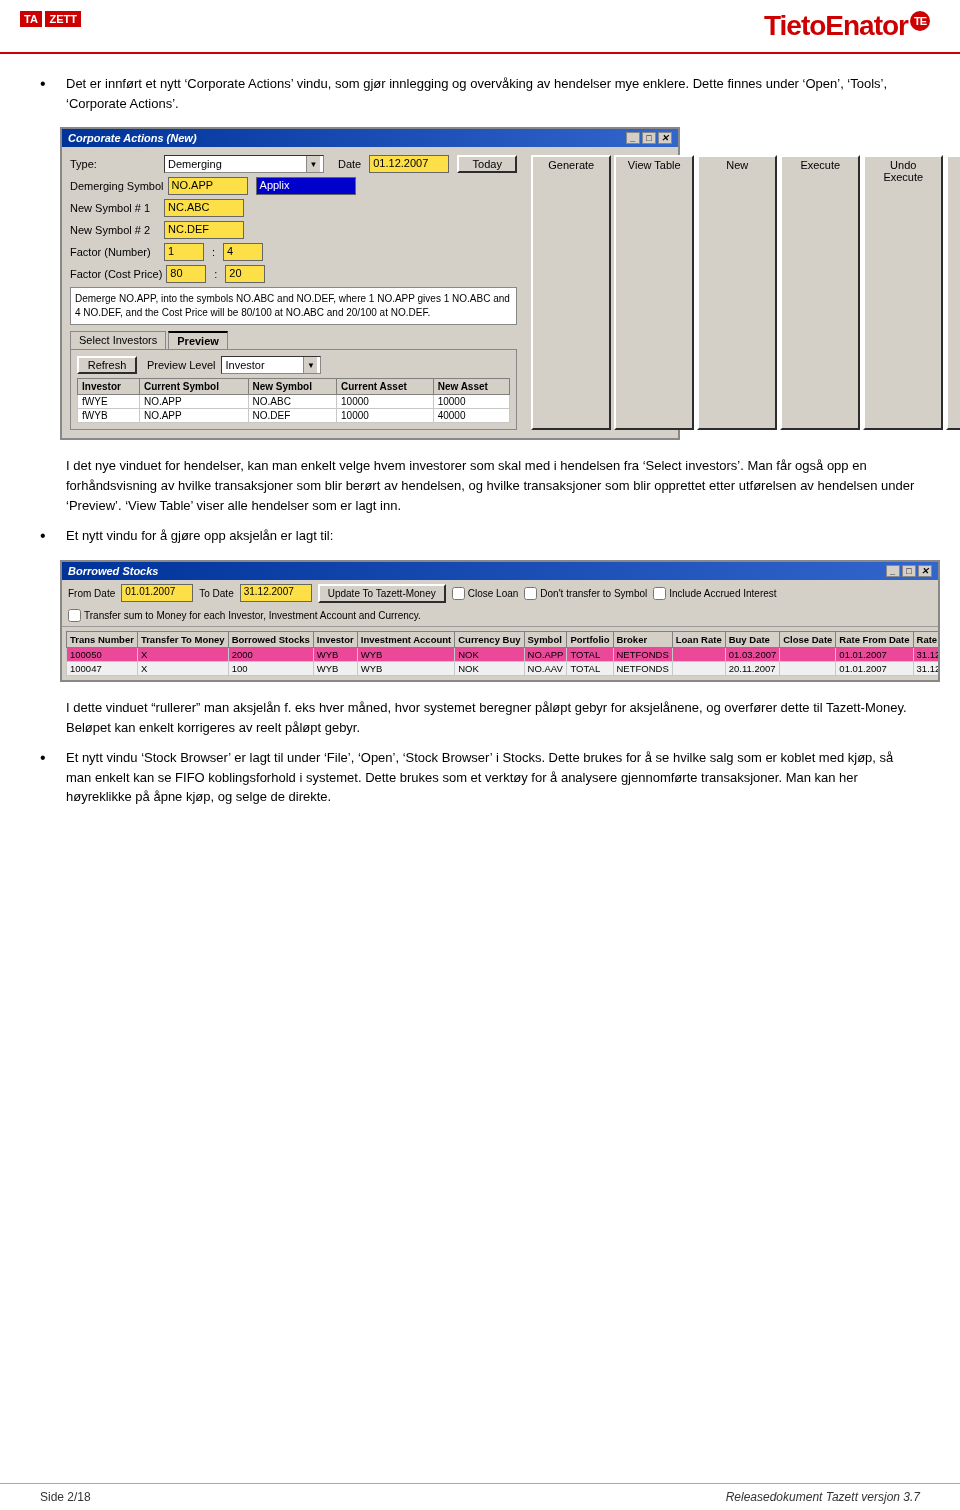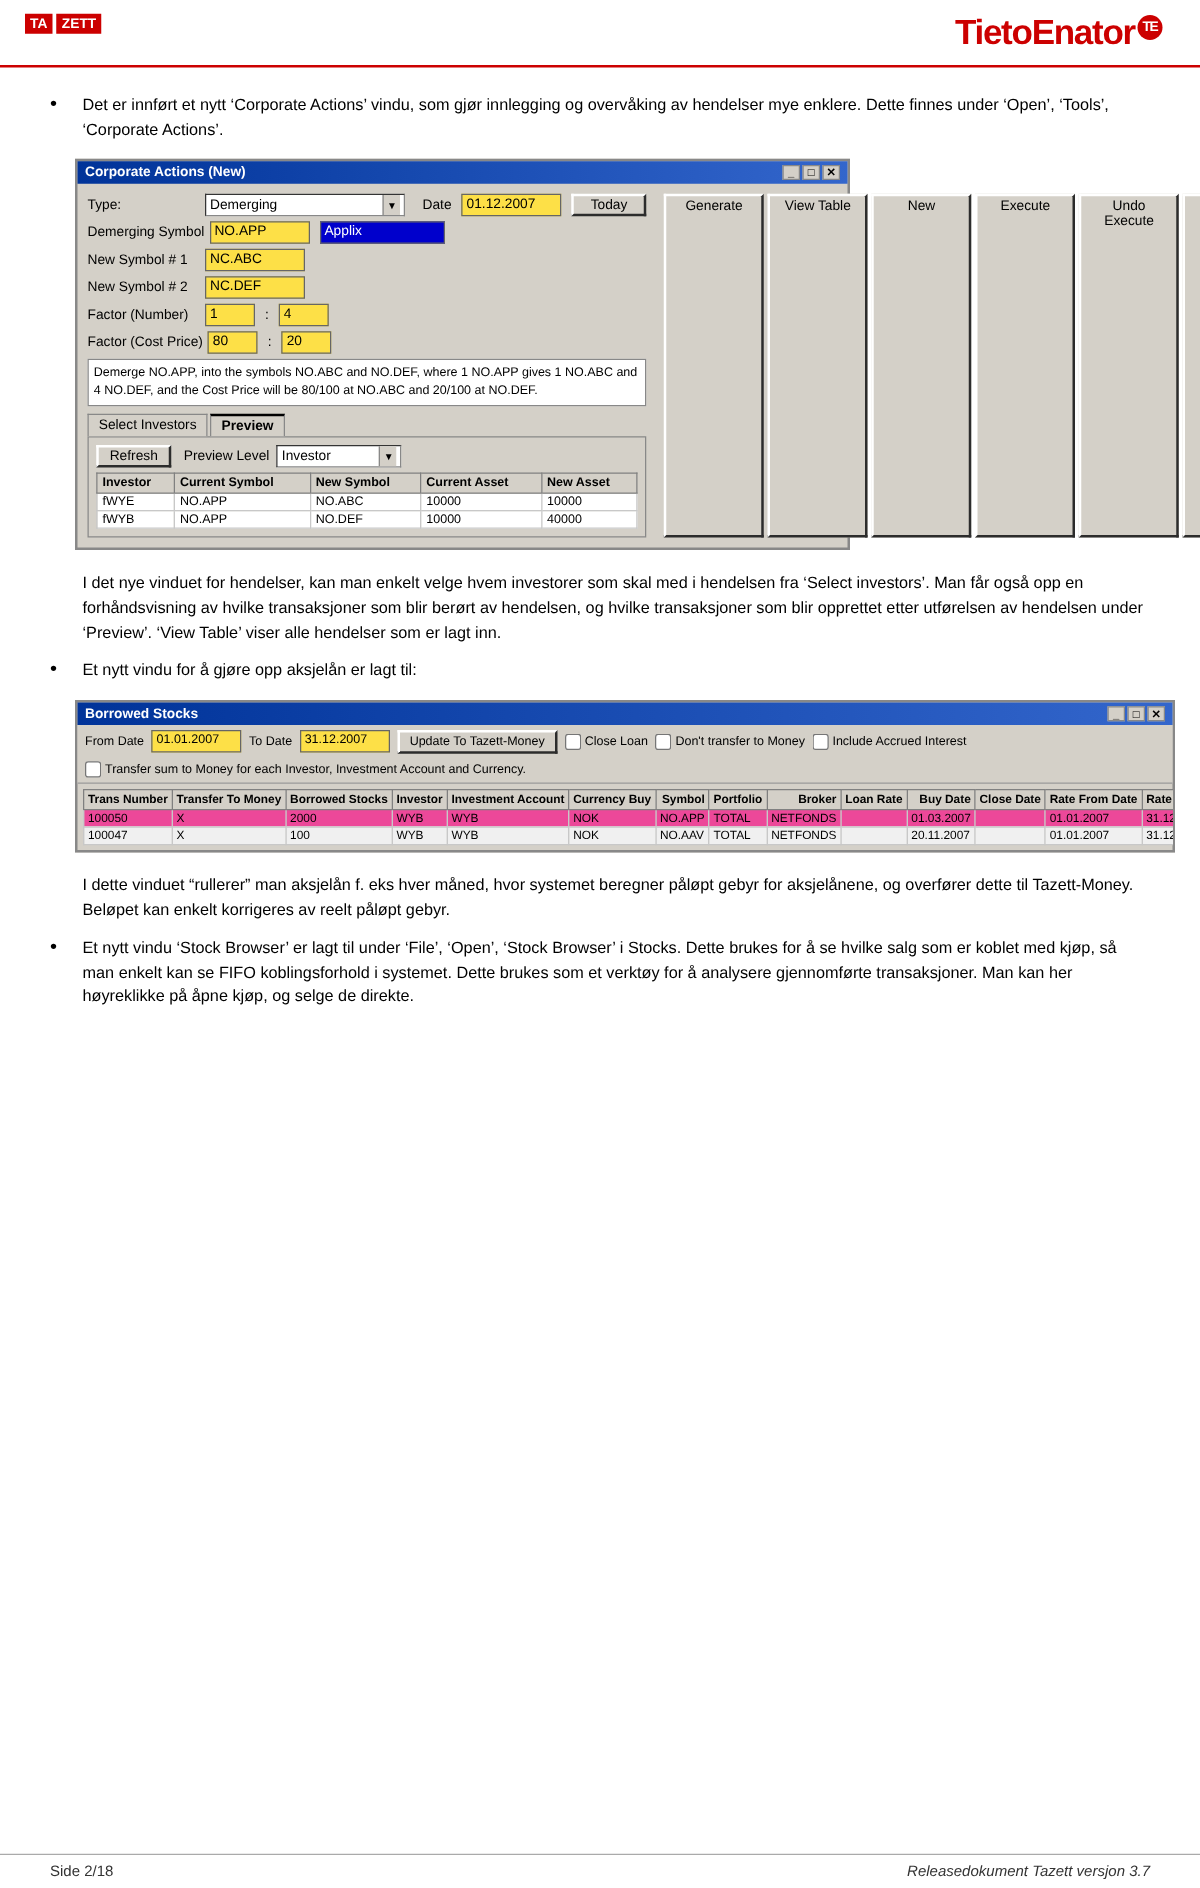--- a/index.html
+++ b/index.html
@@ -87,20 +87,21 @@
     }
     .win-title-bar {
       background: linear-gradient(to right, #003399, #3366cc);
       color: #fff;
       font-size: 11px;
       font-weight: bold;
       padding: 3px 6px;
       display: flex;
       justify-content: space-between;
       align-items: flex-end;
+      font-style: italic;
     }
     .win-title-controls {
       display: flex;
       gap: 2px;
     }
     .win-ctrl-btn {
       background: #d4d0c8;
       border: 1px solid #888;
       width: 14px;
       height: 12px;
@@ -260,21 +261,21 @@
     }
     .win-table2 {
       width: 100%;
       border-collapse: collapse;
       font-size: 9.5px;
     }
     .win-table2 th {
       background: #d4d0c8;
       border: 1px solid #808080;
       padding: 2px 3px;
-      text-align: right;
+      text-align: left;
       font-weight: bold;
       white-space: nowrap;
     }
     .win-table2 td {
       border: 1px solid #c8c8c8;
       padding: 1px 3px;
       background: #ec4899;
       white-space: nowrap;
     }
     .win-table2 tr:nth-child(even) td { background: #f0f0f0; }
@@ -456,21 +457,21 @@
       <div class="win-input" style="width:72px;font-size:10px;">01.01.2007</div>
       <span style="font-size:10px;">To Date</span>
       <div class="win-input" style="width:72px;font-size:10px;">31.12.2007</div>
       <div class="win-btn" style="font-size:10px;min-width:110px;">Update To Tazett-Money</div>
       <div class="win-checkbox-row">
         <input type="checkbox" style="">
         <span>Close Loan</span>
       </div>
       <div class="win-checkbox-row">
         <input type="checkbox" style="">
-        <span>Don't transfer to Money</span>
+        <span>Don't transfer to Symbol</span>
       </div>
       <div class="win-checkbox-row">
         <input type="checkbox" style="">
         <span>Include Accrued Interest</span>
       </div>
       <div class="win-checkbox-row" style="width:100%;">
         <input type="checkbox" style="">
         <span>Transfer sum to Money for each Investor, Investment Account and Currency.</span>
       </div>
     </div>

